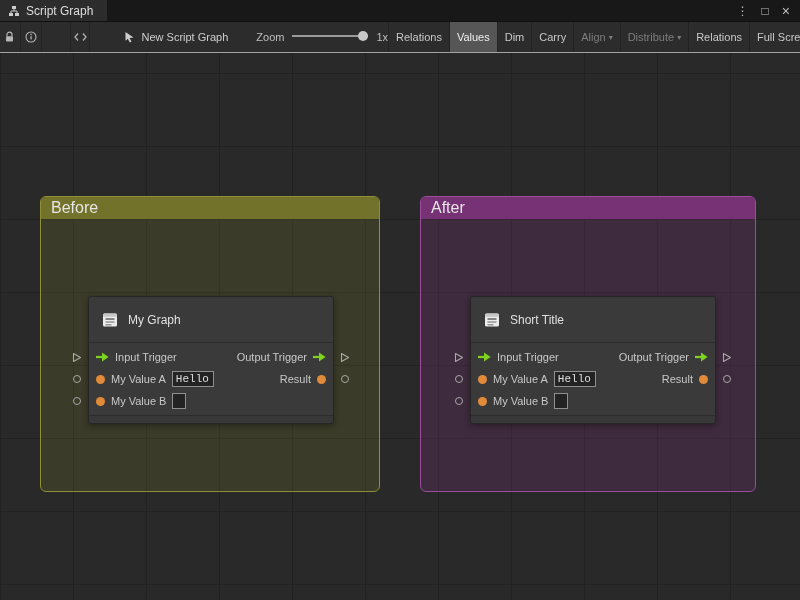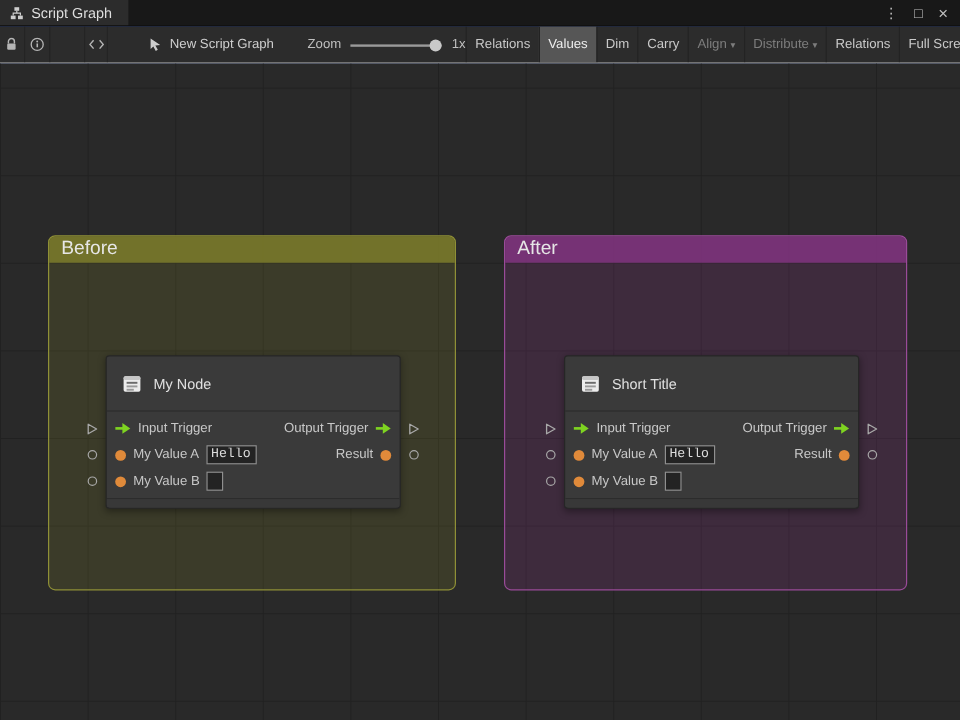--- a/index.html
+++ b/index.html
@@ -12,21 +12,21 @@
   .tab{display:flex;align-items:center;gap:6px;padding:0 14px 0 8px;background:#2c2c2c;color:#dedede;font-size:12px}
   .tab-controls{margin-left:auto;display:flex;align-items:center;gap:13px;padding-right:10px;color:#bfbfbf}
   .tc-glyph{font-size:12px;line-height:1;cursor:default}
   .tc-glyph.close{font-size:14px}
 
   
   .toolbar{height:31px;background:#2c2c2c;border-bottom:1px solid #a3a3a3;display:flex;align-items:center;flex:none;overflow:hidden}
   .icon-btn{width:23px;height:100%;display:flex;align-items:center;justify-content:center;border-right:1px solid #242424}
   .icon-btn.code{margin-left:28px;border-left:1px solid #242424}
   .graph-picker{margin-left:34px;display:flex;align-items:center;gap:6px;color:#cfcfcf;font-size:11px;white-space:nowrap}
-  .zoom{margin-left:28px;display:flex;align-items:flex-end;gap:8px;color:#bfbfbf;font-size:11px}
+  .zoom{margin-left:28px;display:flex;align-items:flex-start;gap:8px;color:#bfbfbf;font-size:11px}
   .slider{position:relative;width:76px;height:10px}
   .slider .track{position:absolute;left:0;right:0;top:4px;height:2px;background:#9a9a9a}
   .slider .knob{position:absolute;right:0;top:0;width:10px;height:10px;border-radius:50%;background:#c9c9c9}
   .tb-group{margin-left:auto;display:flex;height:100%}
   .tb-btn{display:flex;align-items:center;padding:0 7px;font-size:11px;color:#c9c9c9;border-left:1px solid #232323;white-space:nowrap}
   .tb-btn.active{background:#565656;color:#eee}
   .tb-btn.disabled{color:#7d7d7d}
   .tb-btn .caret{font-size:8px;margin-left:3px}
   .tb-btn.clip{width:51px;padding-right:0;overflow:hidden}
 
@@ -198,21 +198,21 @@
       </div>
 
       <div class="node-header">
         <svg width="18" height="18" viewBox="0 0 18 18">
           <rect x="2" y="2.5" width="14" height="13" rx="1.5" fill="#ececec"></rect>
           <rect x="2" y="2.5" width="14" height="3.2" rx="1.5" fill="#c6c6c6"></rect>
           <rect x="4.5" y="7.2" width="9" height="1.6" fill="#6b6b6b"></rect>
           <rect x="4.5" y="10.2" width="9" height="1.6" fill="#9a9a9a"></rect>
           <rect x="4.5" y="13" width="6" height="1.6" fill="#9a9a9a"></rect>
         </svg>
-        <span class="node-title">My Node</span>
+        <span class="node-title">My Graph</span>
       </div>
 
       <div class="node-rows">
         <div class="port-row">
           <div class="pl">
             <svg class="flow-arrow" width="13" height="10" viewBox="0 0 13 10">
               <rect x="0" y="3.9" width="7" height="2.2" fill="currentColor"></rect>
                 <path d="M6 .6L12.6 5 6 9.4z" fill="currentColor"></path>
             </svg>
             <span class="plabel">Input Trigger</span>

